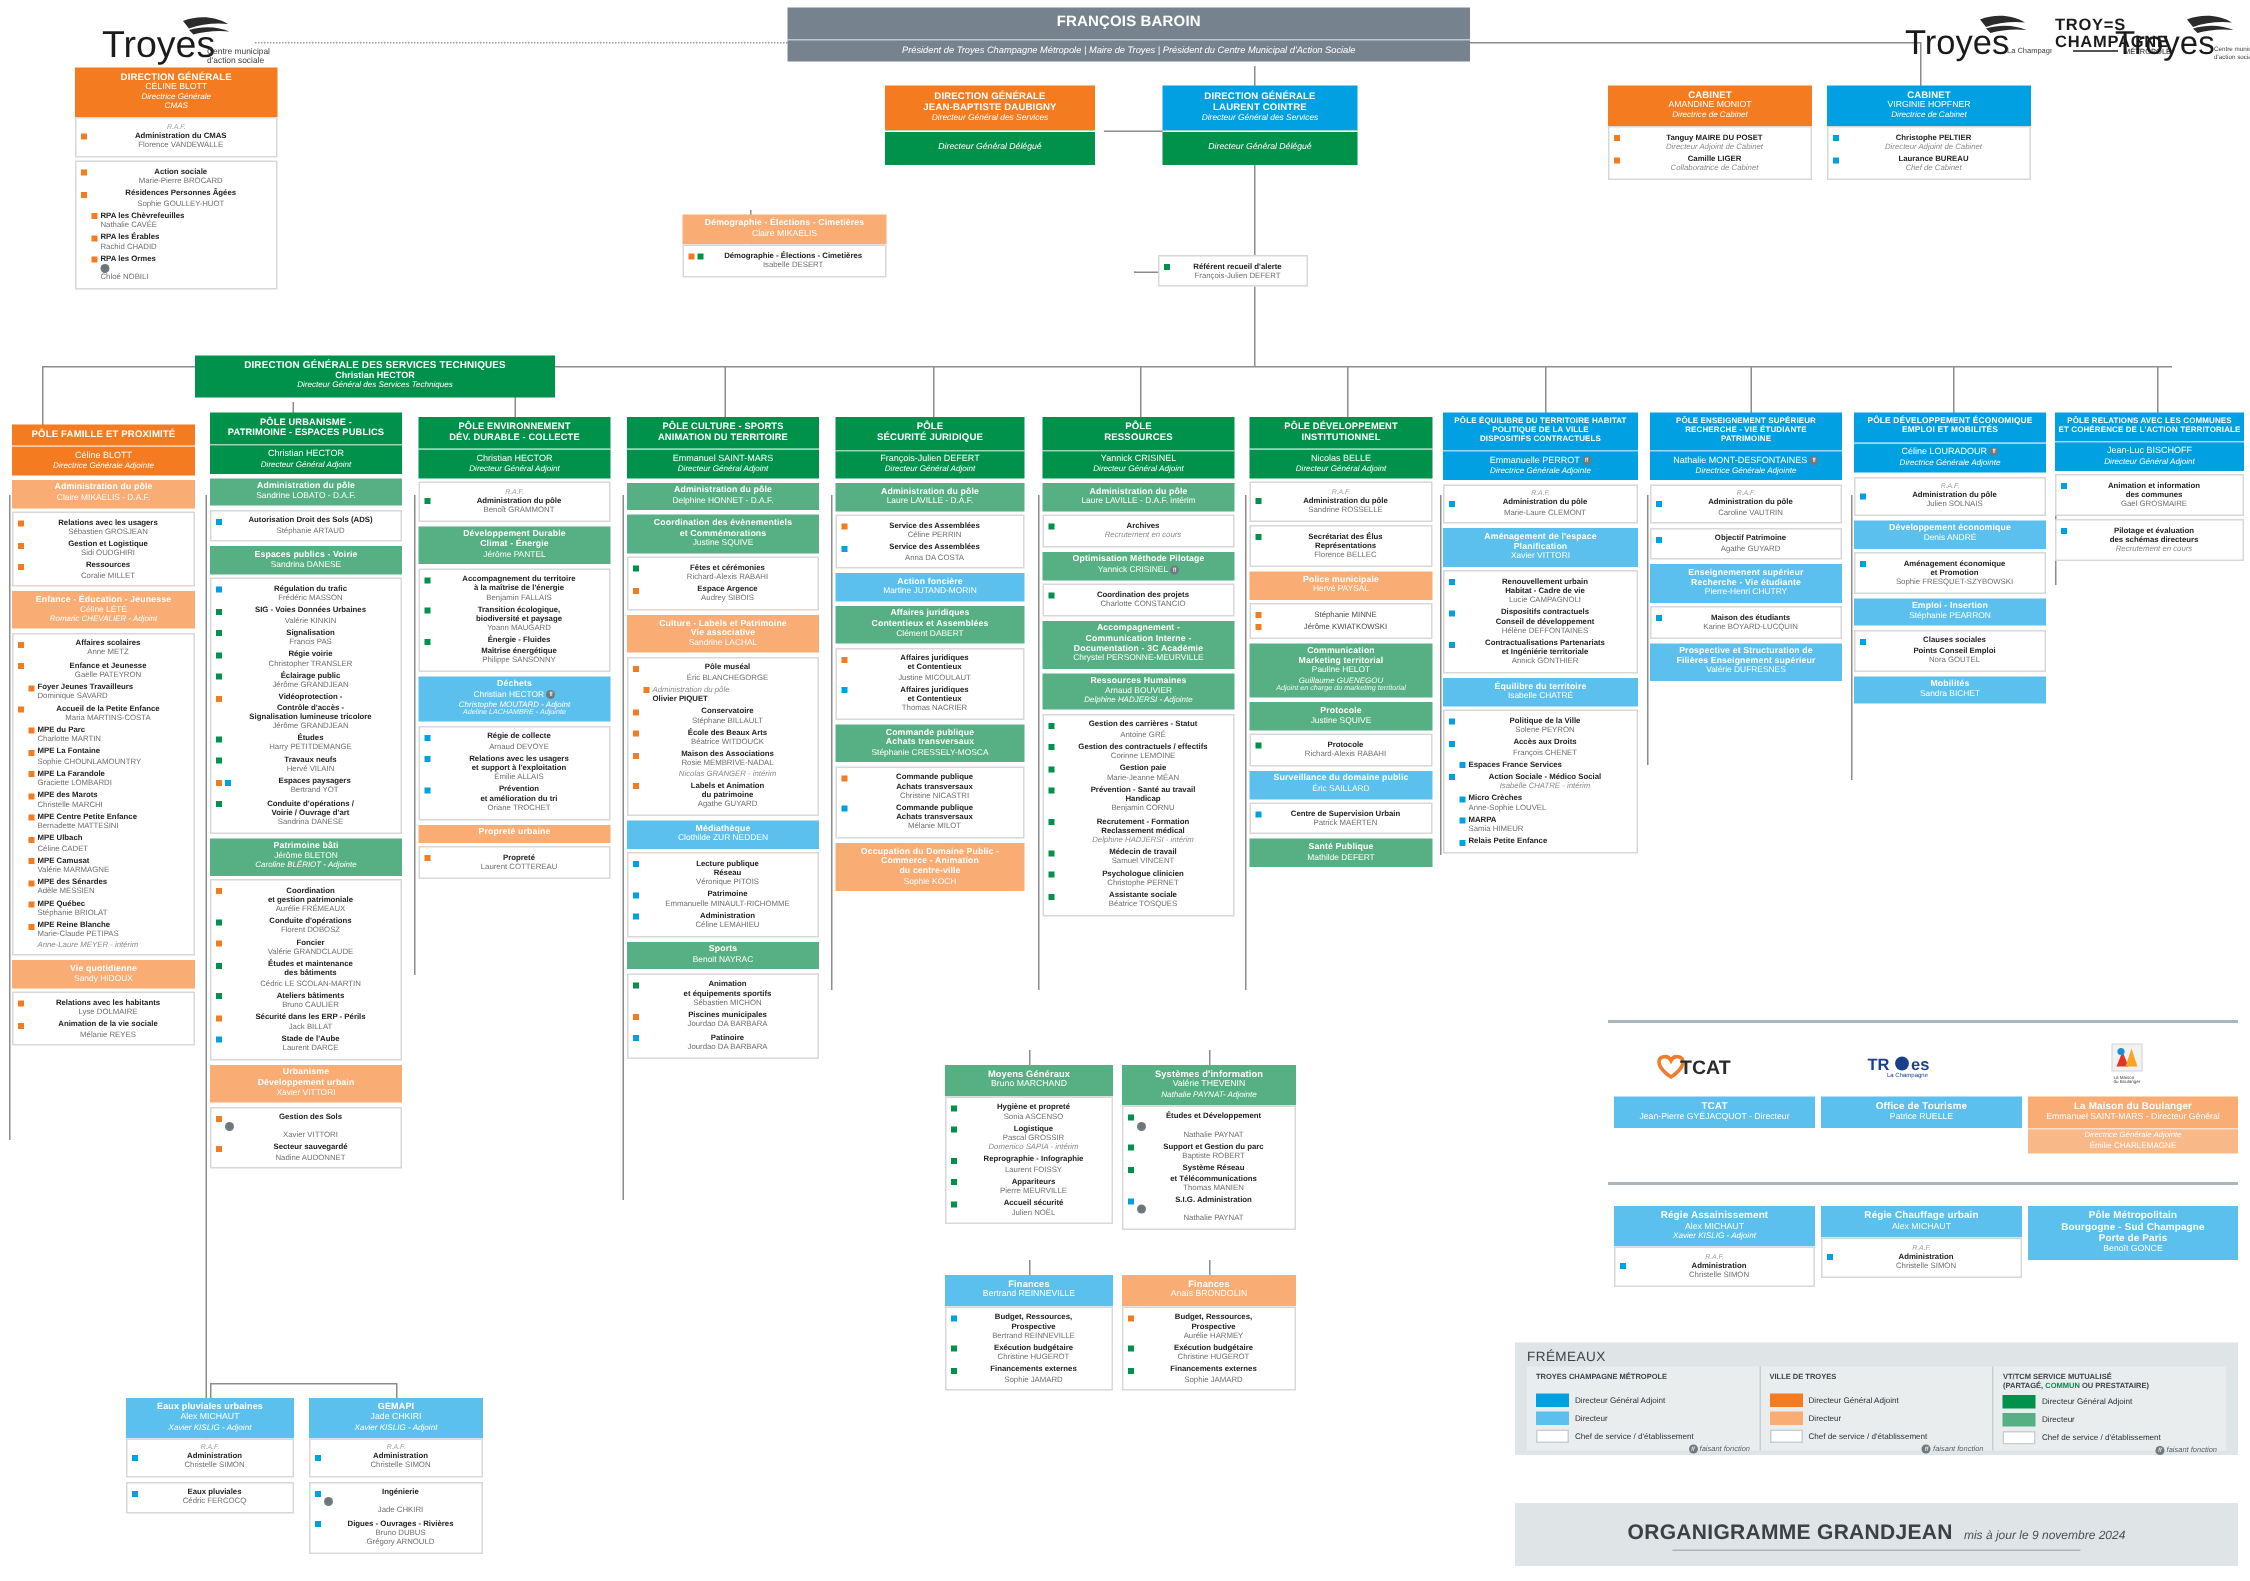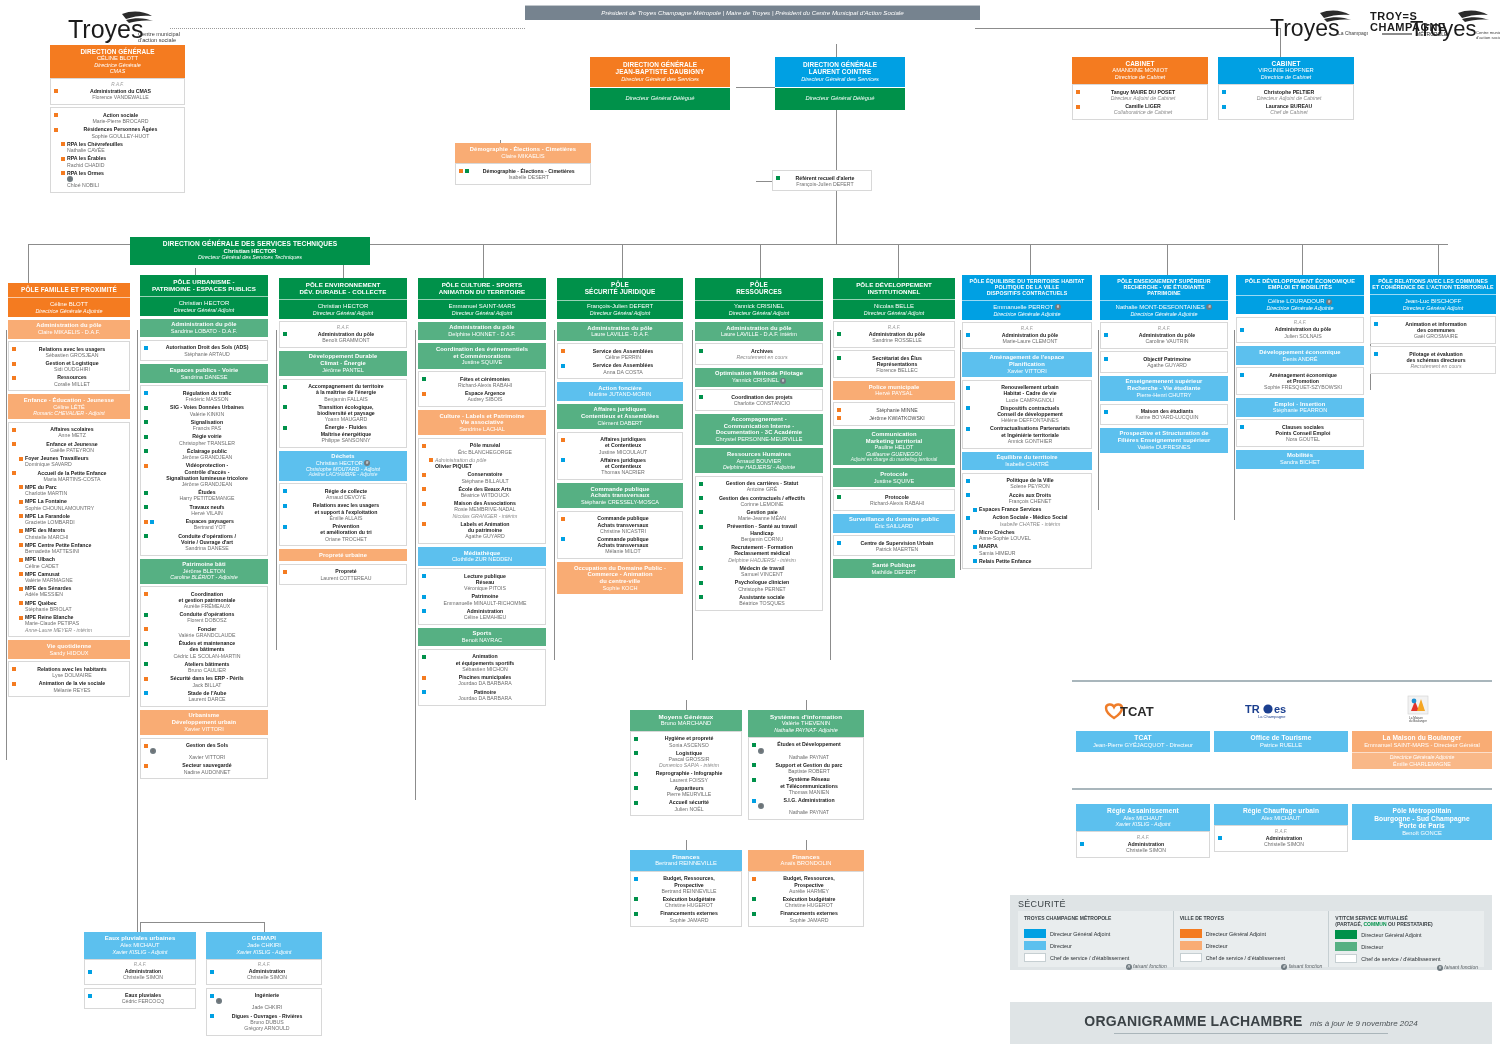--- a/index.html
+++ b/index.html
@@ -138,20 +138,23 @@
   <svg width="92" height="34" viewBox="0 0 92 34">
     <path d="M48 5 C58 1, 70 2, 78 7 C70 6, 60 7, 52 10 Z" fill="#2b2b2b"></path>
     <path d="M52 11 C62 8, 72 9, 79 12 C71 11, 62 12, 55 14 Z" fill="#2b2b2b"></path>
     <text x="0" y="28" font-family="Liberation Sans, sans-serif" font-size="22" fill="#1b1b1b" font-weight="300">Troyes</text>
     <text x="66" y="26" font-family="Liberation Sans, sans-serif" font-size="4.2" fill="#3d3d3d">Centre municipal</text>
     <text x="66" y="31" font-family="Liberation Sans, sans-serif" font-size="4.2" fill="#3d3d3d">d'action sociale</text>
   </svg>
 </div>
 
 <div class="box" style="left:525px;top:5px;width:455px;">
+  <div class="hdr c-grey" style="padding:4px 4px 5px;">
+    <div class="t" style="font-size:10px;">FRANÇOIS BAROIN</div>
+  </div>
   <div class="hdr c-grey" style="padding:0 4px 4px;border-top:1px solid rgba(255,255,255,.55);">
     <div class="r" style="font-size:6.2px;padding-top:3px;">Président de Troyes Champagne Métropole  |  Maire de Troyes  |  Président du Centre Municipal d'Action Sociale</div>
   </div>
 </div>
 
 <div class="box" style="left:590px;top:57px;width:140px;">
   <div class="hdr c-org" style="padding:4px 3px 5px;">
     <div class="t" style="font-size:6.4px;">DIRECTION GÉNÉRALE</div>
     <div class="t" style="font-size:6.4px;">JEAN-BAPTISTE DAUBIGNY</div>
     <div class="r" style="font-size:5.6px;">Directeur Général des Services</div>
@@ -1922,21 +1925,21 @@
     </div>
   </div>
 <div class="box" style="left:1352px;top:804px;width:140px;" id="sat_r2_2">
     <div class="hdr c-bluel" style="padding:3px 2px 4px;">
       <div class="t" style="font-size:6.6px;">Pôle Métropolitain<br>Bourgogne - Sud Champagne<br>Porte de Paris</div>
       <div class="n" style="font-size:5.8px;font-weight:normal;">Benoît GONCE</div>
     </div>
   </div>
 
 <div class="abs legend-wrap" style="left:1010px;top:895px;width:482px;height:75px;padding:4px 8px;">
-  <div style="font-size:9px;color:#3b4246;letter-spacing:.3px;margin-bottom:2px;">SÉCURITÉ</div>
+  <div style="font-size:9px;color:#3b4246;letter-spacing:.3px;margin-bottom:2px;">FRÉMEAUX</div>
   <div style="display:flex;background:#e9edee;height:56px;" id="legend-cols">
       <div class="leg-col" style="flex:1;border-right:1px solid #c6cfd2;">
         <div class="leg-title" style="margin-bottom:8px;">TROYES CHAMPAGNE MÉTROPOLE</div>
         <div class="leg-row">
           <span class="leg-chip" style="background:#00a0e3;"></span>
           <span>Directeur Général Adjoint</span>
         </div>
         <div class="leg-row">
           <span class="leg-chip" style="background:#5cc0ee;"></span>
           <span>Directeur</span>
@@ -1977,17 +1980,17 @@
           <span class="leg-chip" style="background:#ffffff;border:1px solid #c6cfd2;"></span>
           <span>Chef de service / d'établissement</span>
         </div>
         <div style="text-align:right;font-size:5px;color:#5a6165;font-style:italic;margin-top:-2px;"><span class="circ">ff</span> faisant fonction</div>
       </div>
     </div>
 </div>
 
 <div class="abs ban" style="left:1010px;top:1002px;width:482px;height:42px;">
   <div>
-    <span class="b1">ORGANIGRAMME LACHAMBRE</span>
+    <span class="b1">ORGANIGRAMME GRANDJEAN</span>
     <span class="b2">mis à jour le 9 novembre 2024</span>
     <div style="border-bottom:1px solid #aab5ba;margin:4px 30px 0;"></div>
   </div>
 </div>
 
 </body></html>

